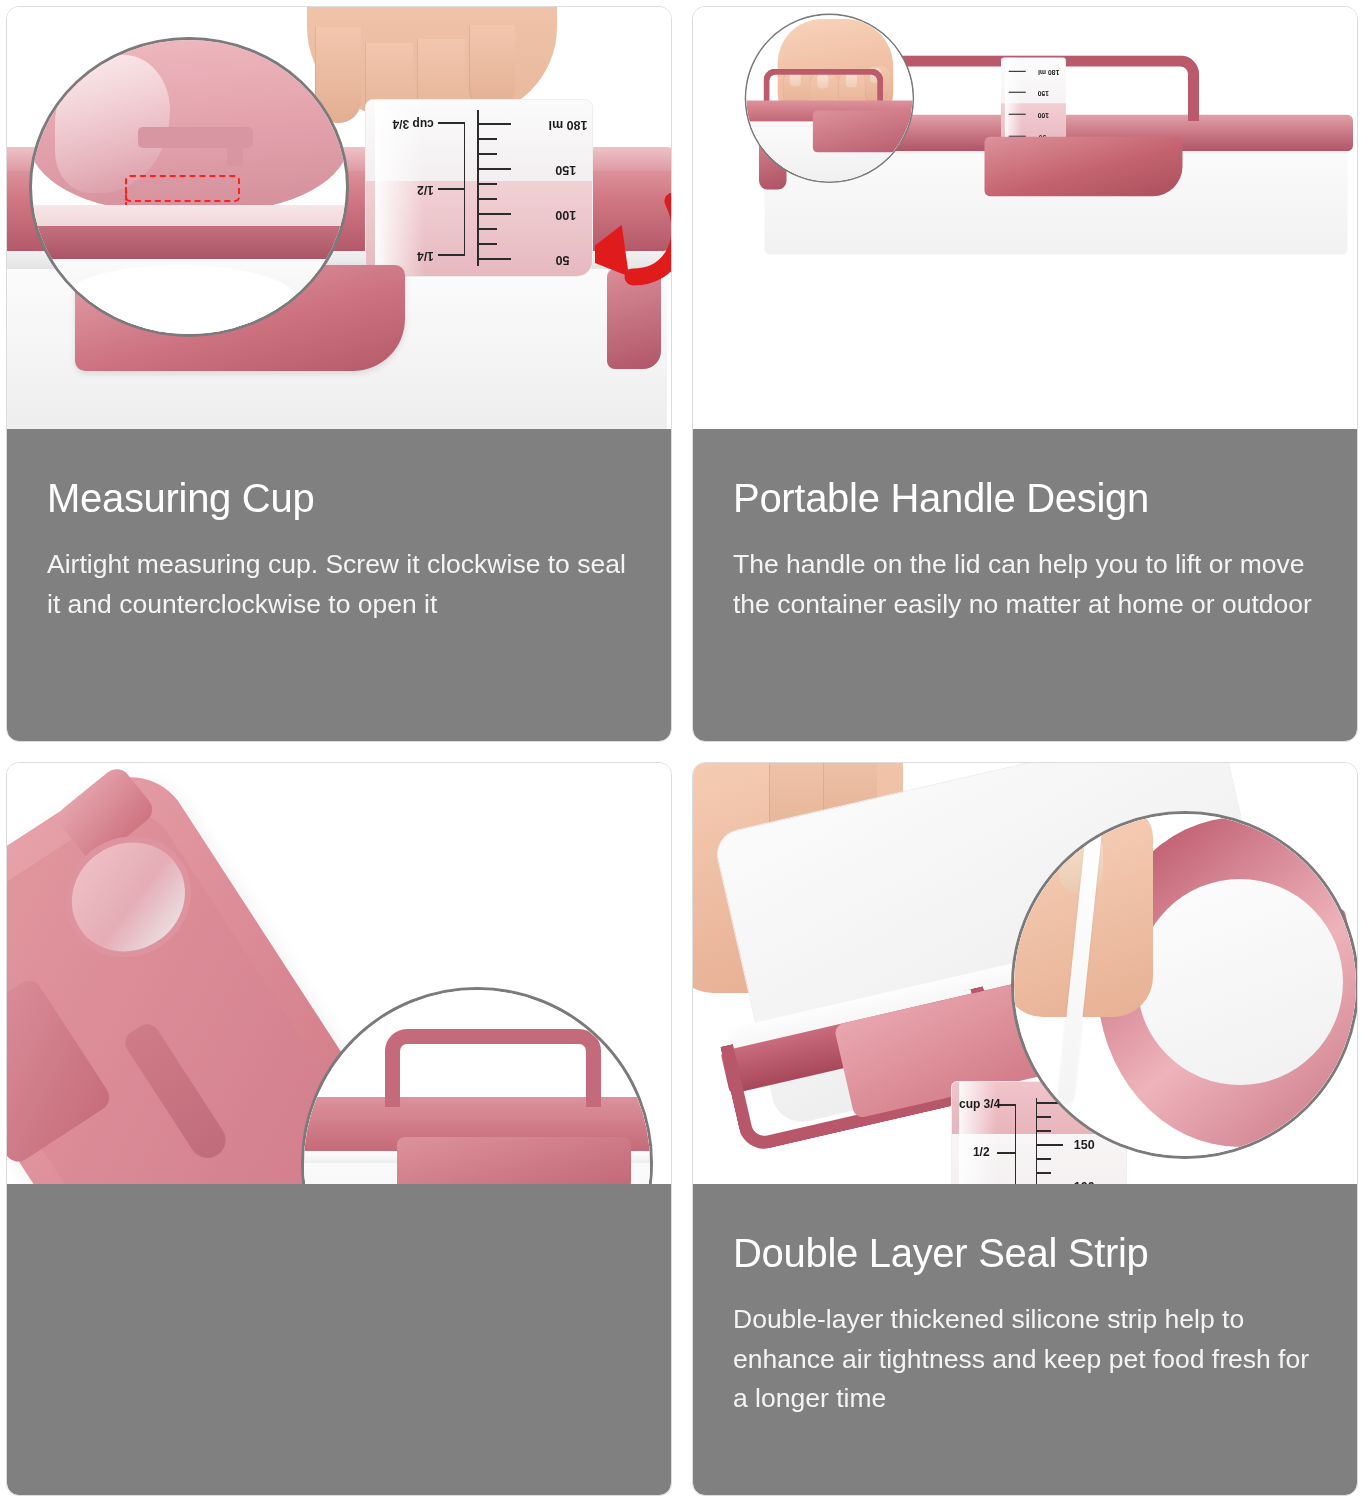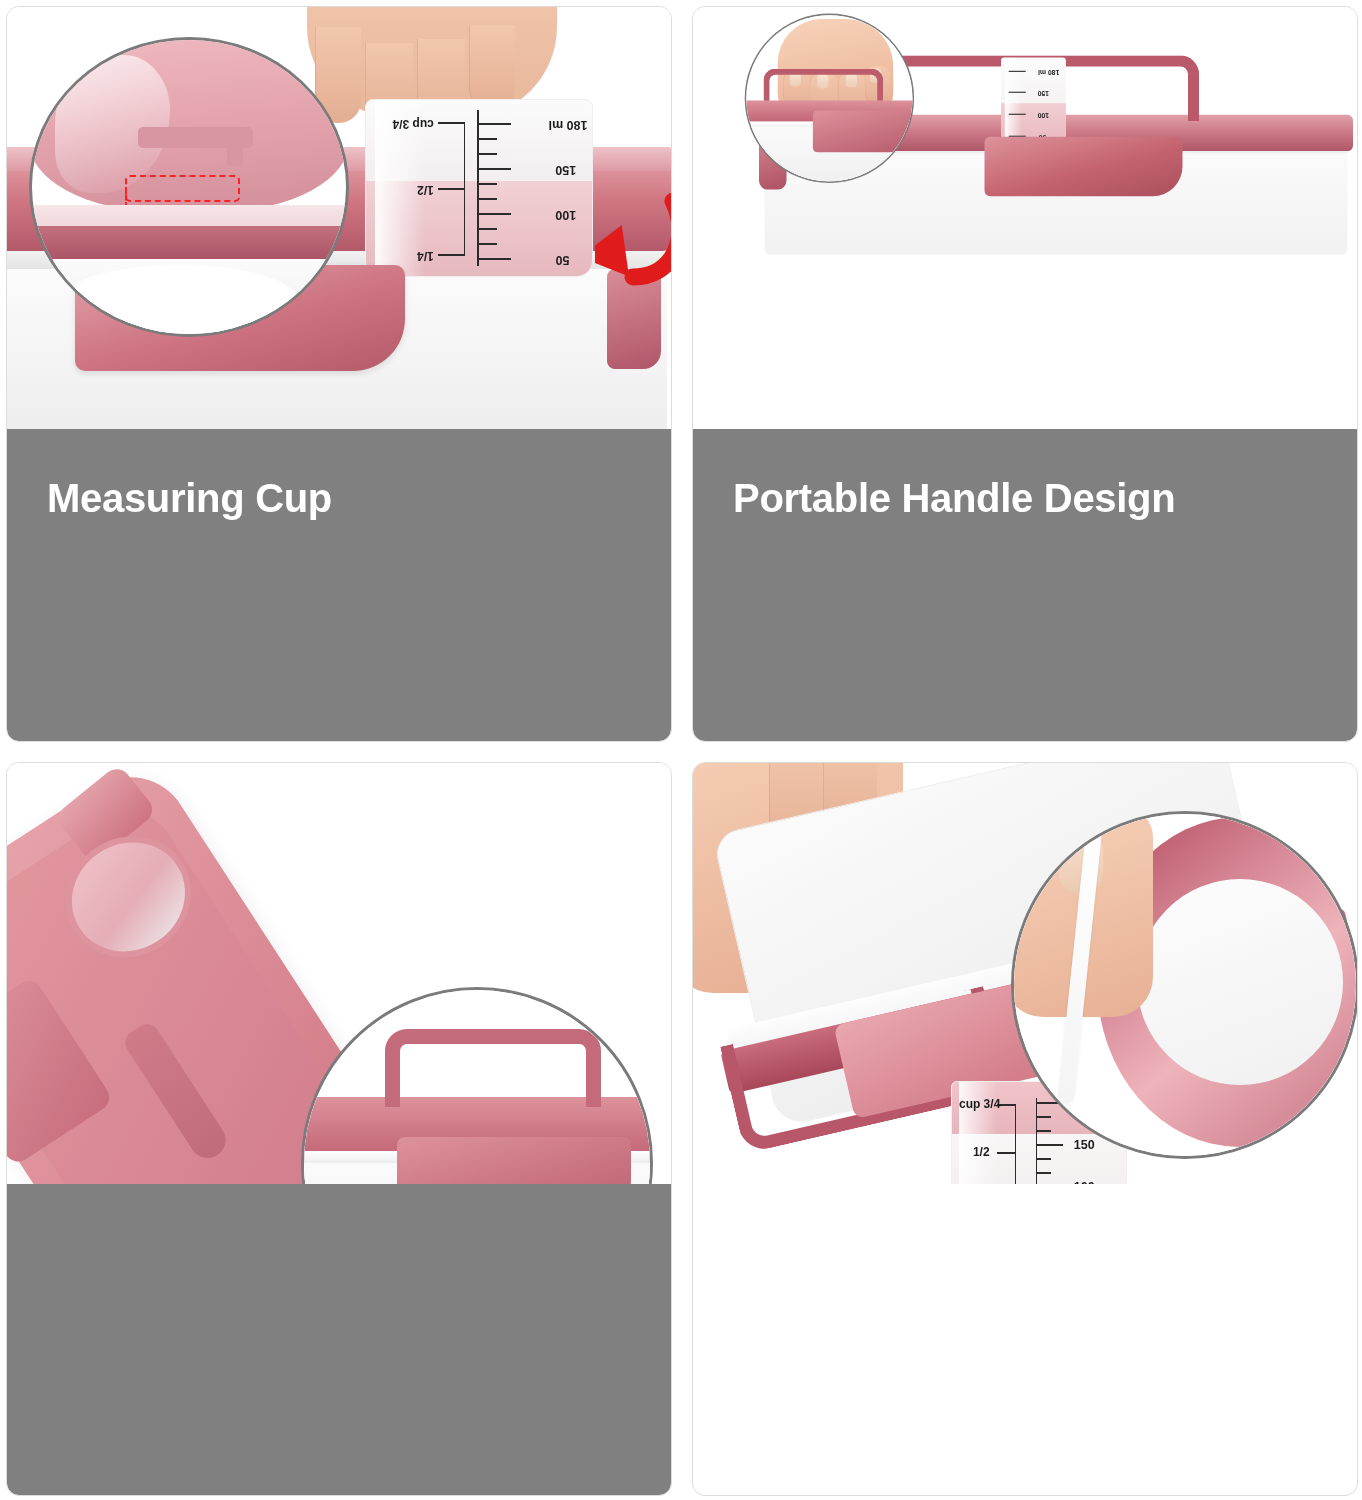--- a/index.html
+++ b/index.html
@@ -36,21 +36,21 @@
   }
   .caption{
     flex:1 1 auto;
     background:#808080;
     border-radius:0 0 12px 12px;
     padding:48px 40px 0 40px;
   }
   .ctitle{
     color:#ffffff;
     font-size:40px;
-    font-weight:700;
+    font-weight:400;
     letter-spacing:-0.3px;
     line-height:1.05;
     white-space:nowrap;
   }
   .cbody{
     color:#f4f4f4;
     font-size:26.5px;
     line-height:1.50;
     margin-top:26px;
     font-weight:400;
@@ -399,20 +399,21 @@
               <div style="position:absolute;left:0;right:0;top:74%;bottom:0;background:linear-gradient(180deg,#fbfbfb,#efefef);"></div>
               <div style="position:absolute;left:10%;top:76%;width:74%;height:24%;background:#ffffff;border-radius:50% 50% 0 0;"></div>
             </div>
           </div>
 
         </div>
       </div>
 
       <div class="caption">
         <div class="ctitle">Measuring Cup</div>
+        <div class="cbody">Airtight measuring cup. Screw it clockwise to seal it and counterclockwise to open it</div>
       </div>
     </div>
   </div>
 
   <div class="cell right">
     <div class="card">
 
       <div class="photo">
         <div class="art" style="transform:scale(.55);transform-origin:0 0;width:182%;height:182%;">
 
@@ -458,20 +459,21 @@
               <div style="position:absolute;left:-10px;top:206px;right:-10px;bottom:-10px;background:linear-gradient(180deg,#fafafa,#efefef);"></div>
               <div style="position:absolute;left:124px;top:176px;width:180px;height:76px;border-radius:8px 8px 40px 8px;background:linear-gradient(165deg,#dd929b,#b85c6d);"></div>
             </div>
           </div>
 
         </div>
       </div>
 
       <div class="caption">
         <div class="ctitle">Portable Handle Design</div>
+        <div class="cbody">The handle on the lid can help you to lift or move the container easily no matter at home or outdoor</div>
       </div>
     </div>
   </div>
 
   <div class="cell bottom">
     <div class="card">
 
       <div class="photo">
         <div class="art">
 
@@ -555,16 +557,20 @@
               <div class="c4m-thumb">
                 <div style="position:absolute;left:56px;top:22px;width:44px;height:66px;border-radius:22px;background:linear-gradient(170deg,#fae2d0,#eac7ae);"></div>
               </div>
               <div class="c4m-strip"></div>
             </div>
           </div>
 
         </div>
       </div>
 
+      <div class="caption">
+        <div class="ctitle">Double Layer Seal Strip</div>
+        <div class="cbody">Double-layer thickened silicone strip help to enhance air tightness and keep pet food fresh for a longer time</div>
+      </div>
     </div>
   </div>
 
 </div>
 
 </body></html>

